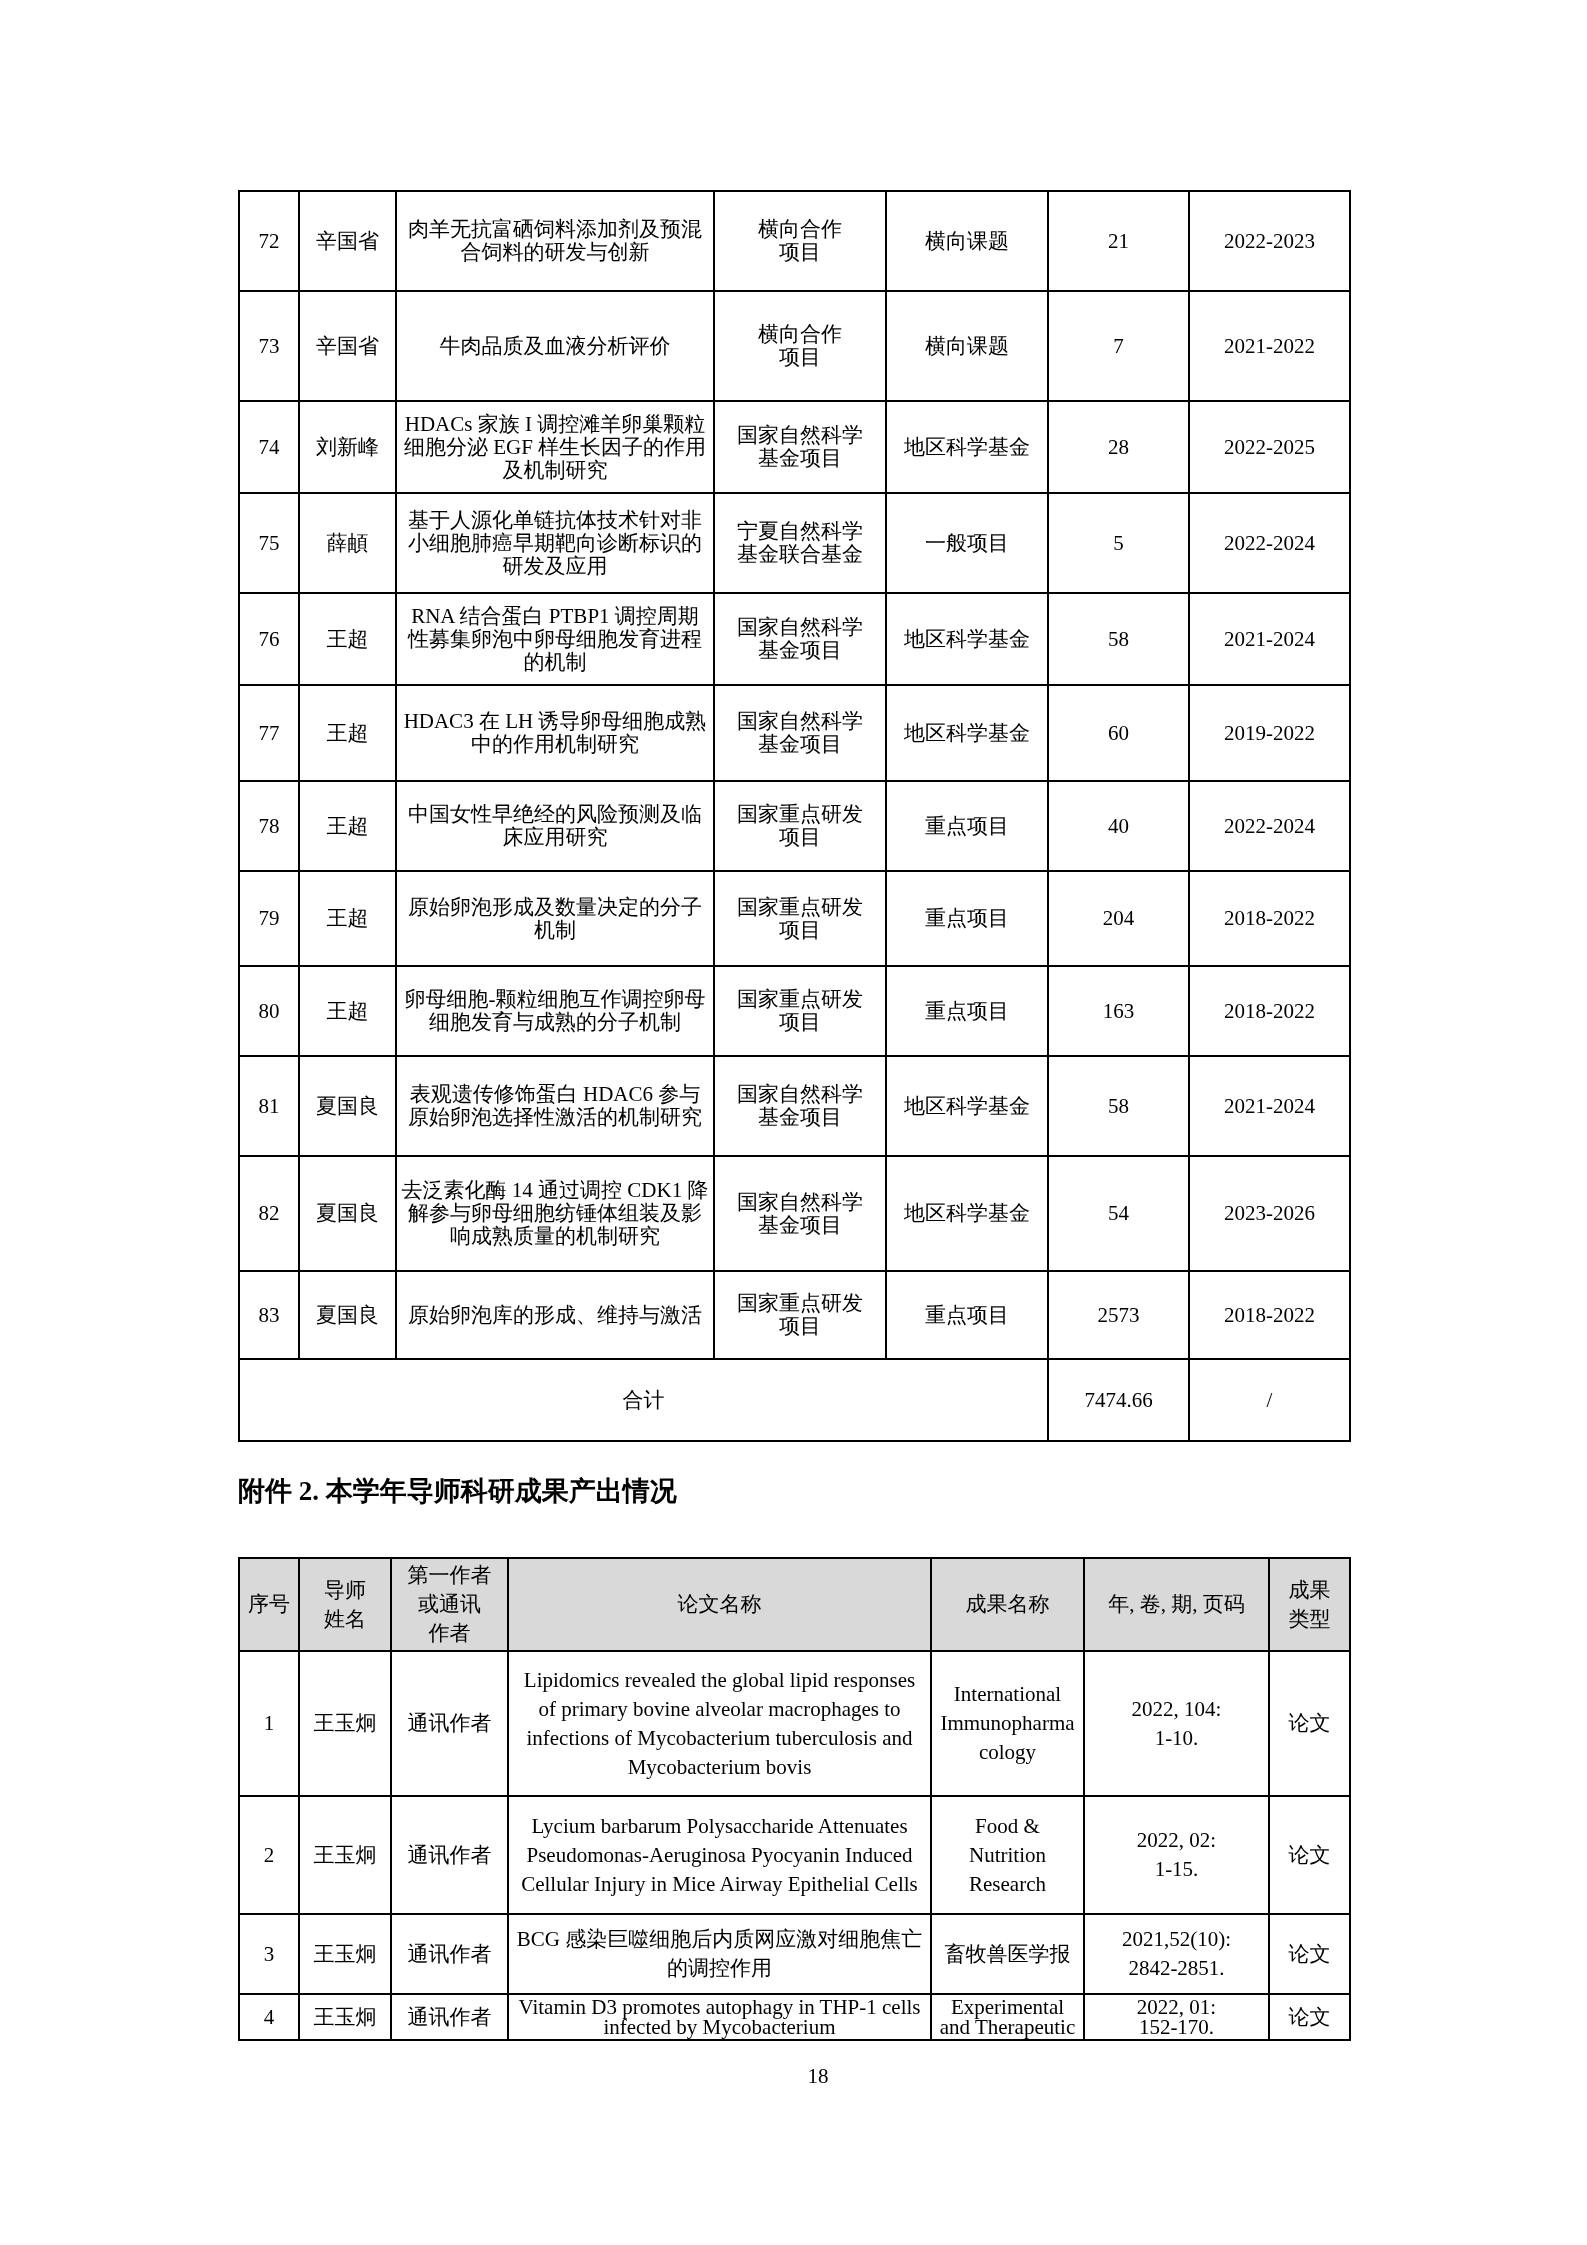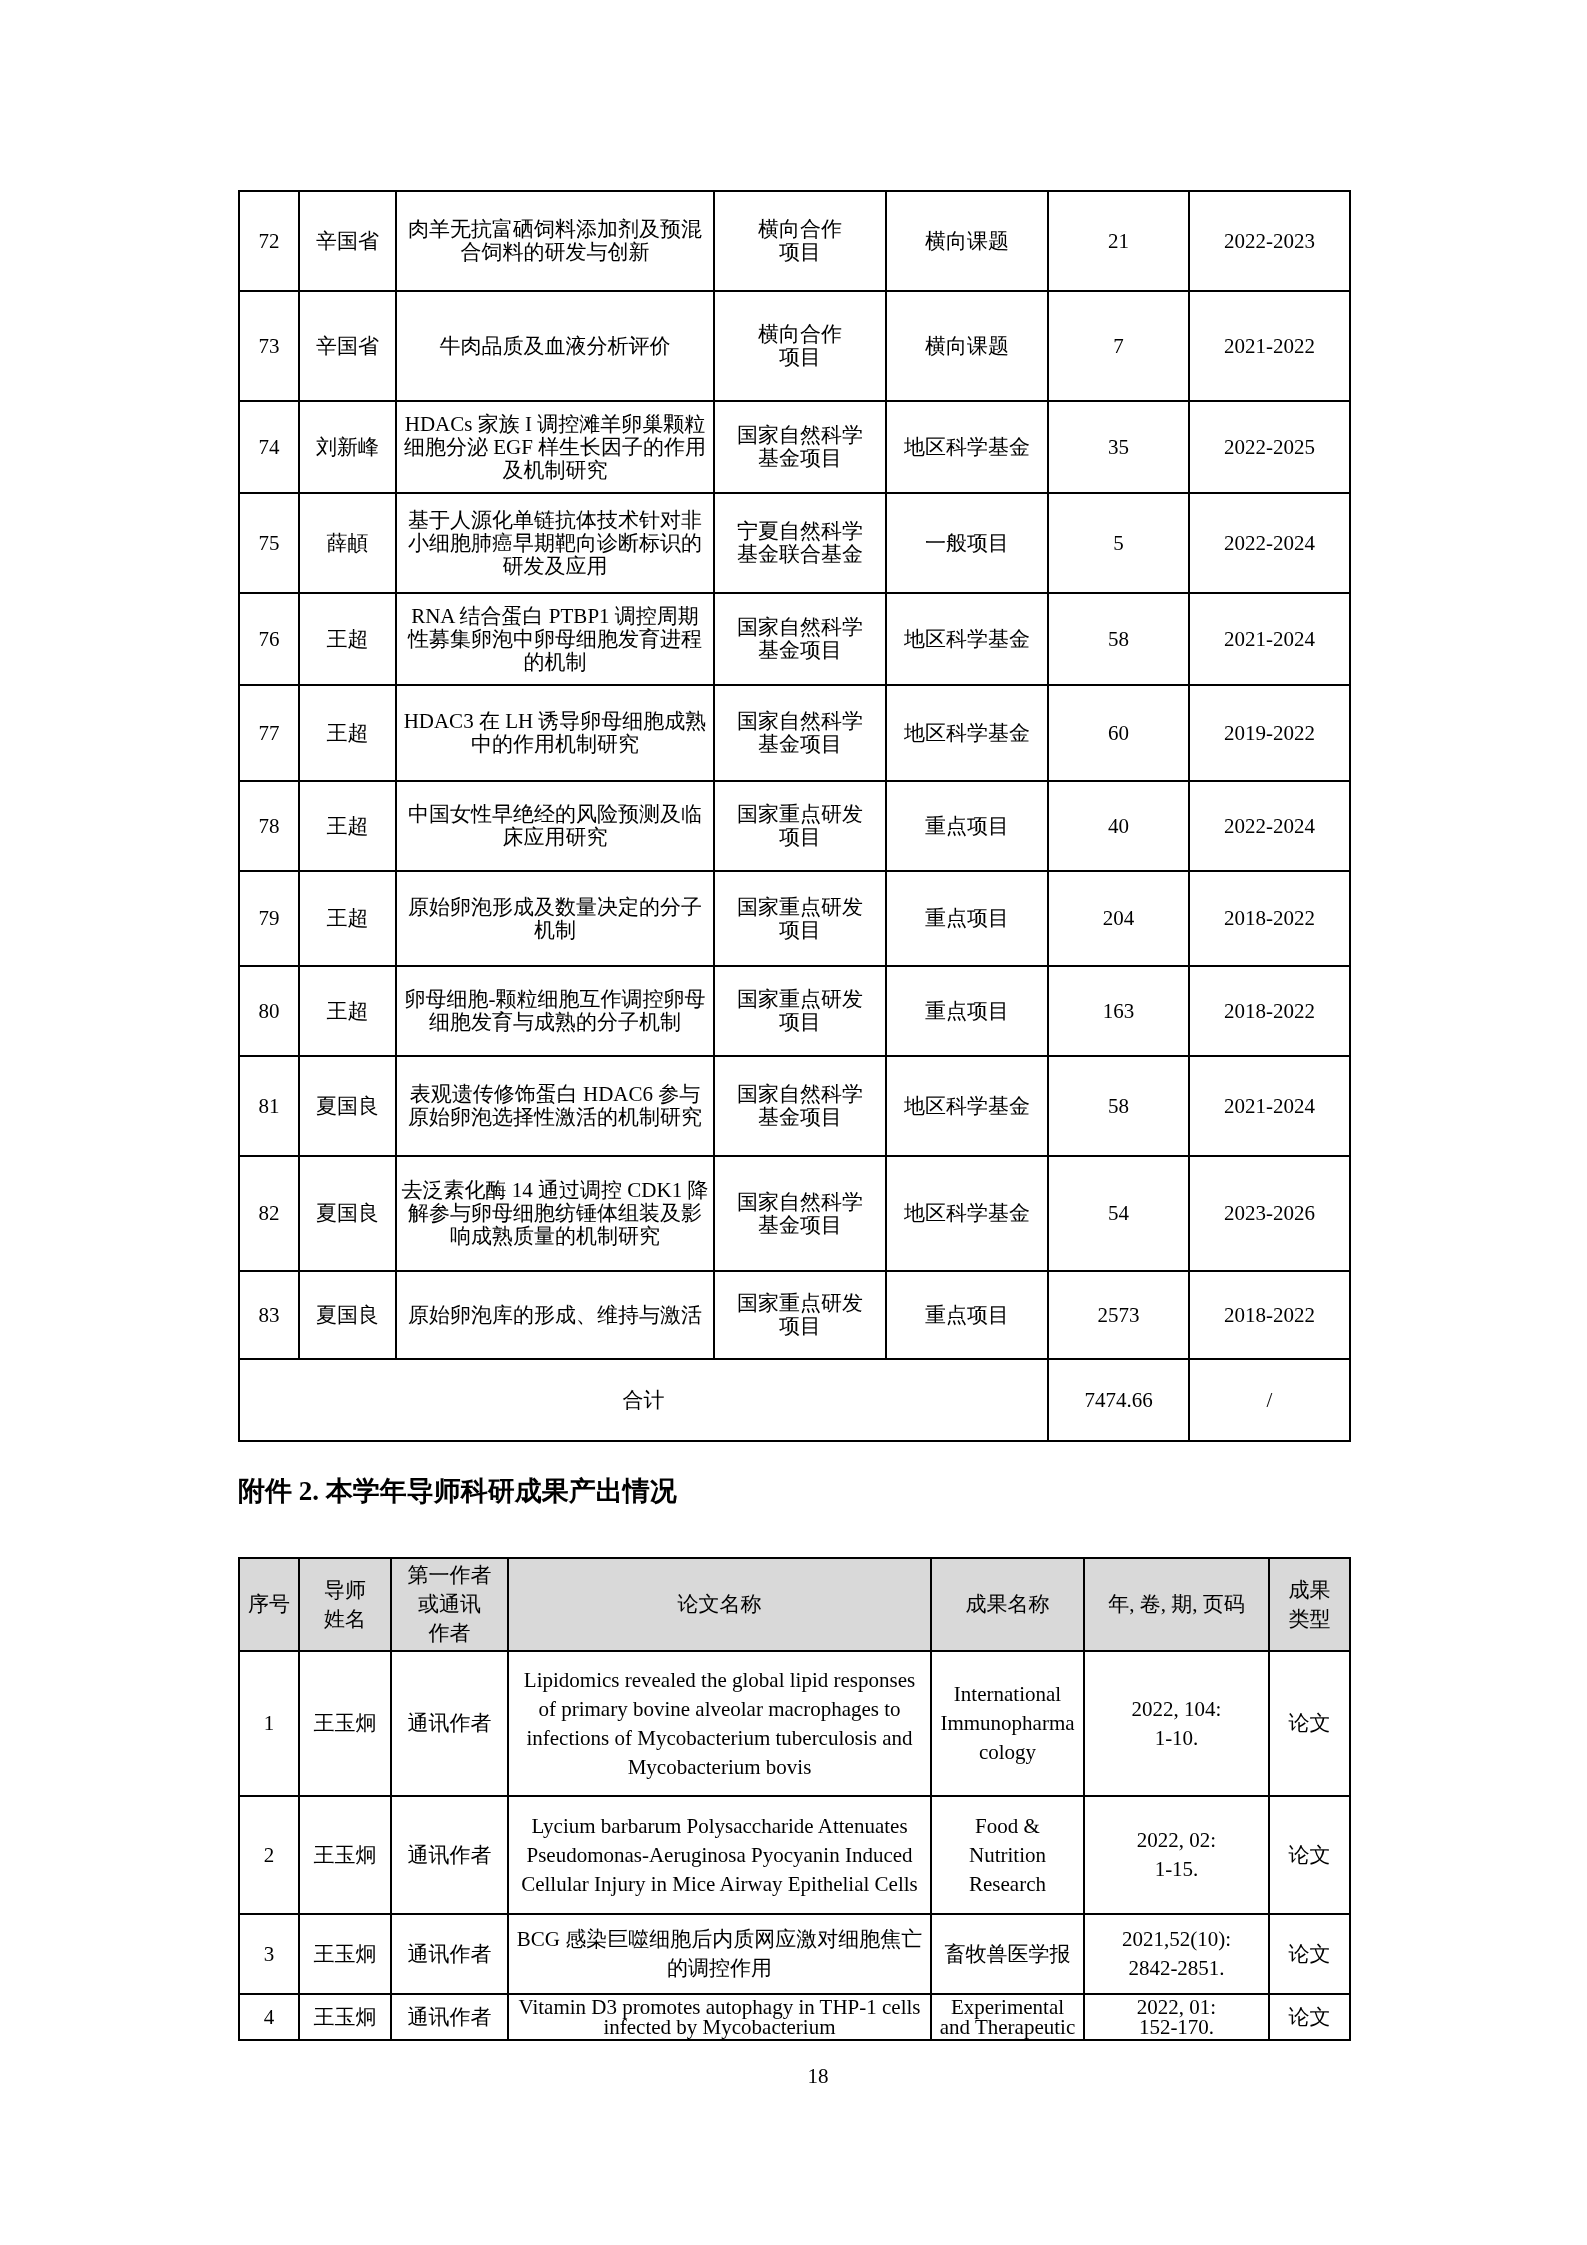--- a/index.html
+++ b/index.html
@@ -98,21 +98,21 @@
           <td>2021-2022</td>
         </tr>
 
         <tr>
           <td>74</td>
           <td>刘新峰</td>
           <td>HDACs 家族 I 调控滩羊卵巢颗粒细胞分泌 EGF 样生长因子的作用及机制研究</td>
           <td class="pre">国家自然科学
 基金项目</td>
           <td>地区科学基金</td>
-          <td>35</td>
+          <td>28</td>
           <td>2022-2025</td>
         </tr>
 
         <tr>
           <td>75</td>
           <td>薛頔</td>
           <td>基于人源化单链抗体技术针对非小细胞肺癌早期靶向诊断标识的研发及应用</td>
           <td class="pre">宁夏自然科学
 基金联合基金</td>
           <td>一般项目</td>

